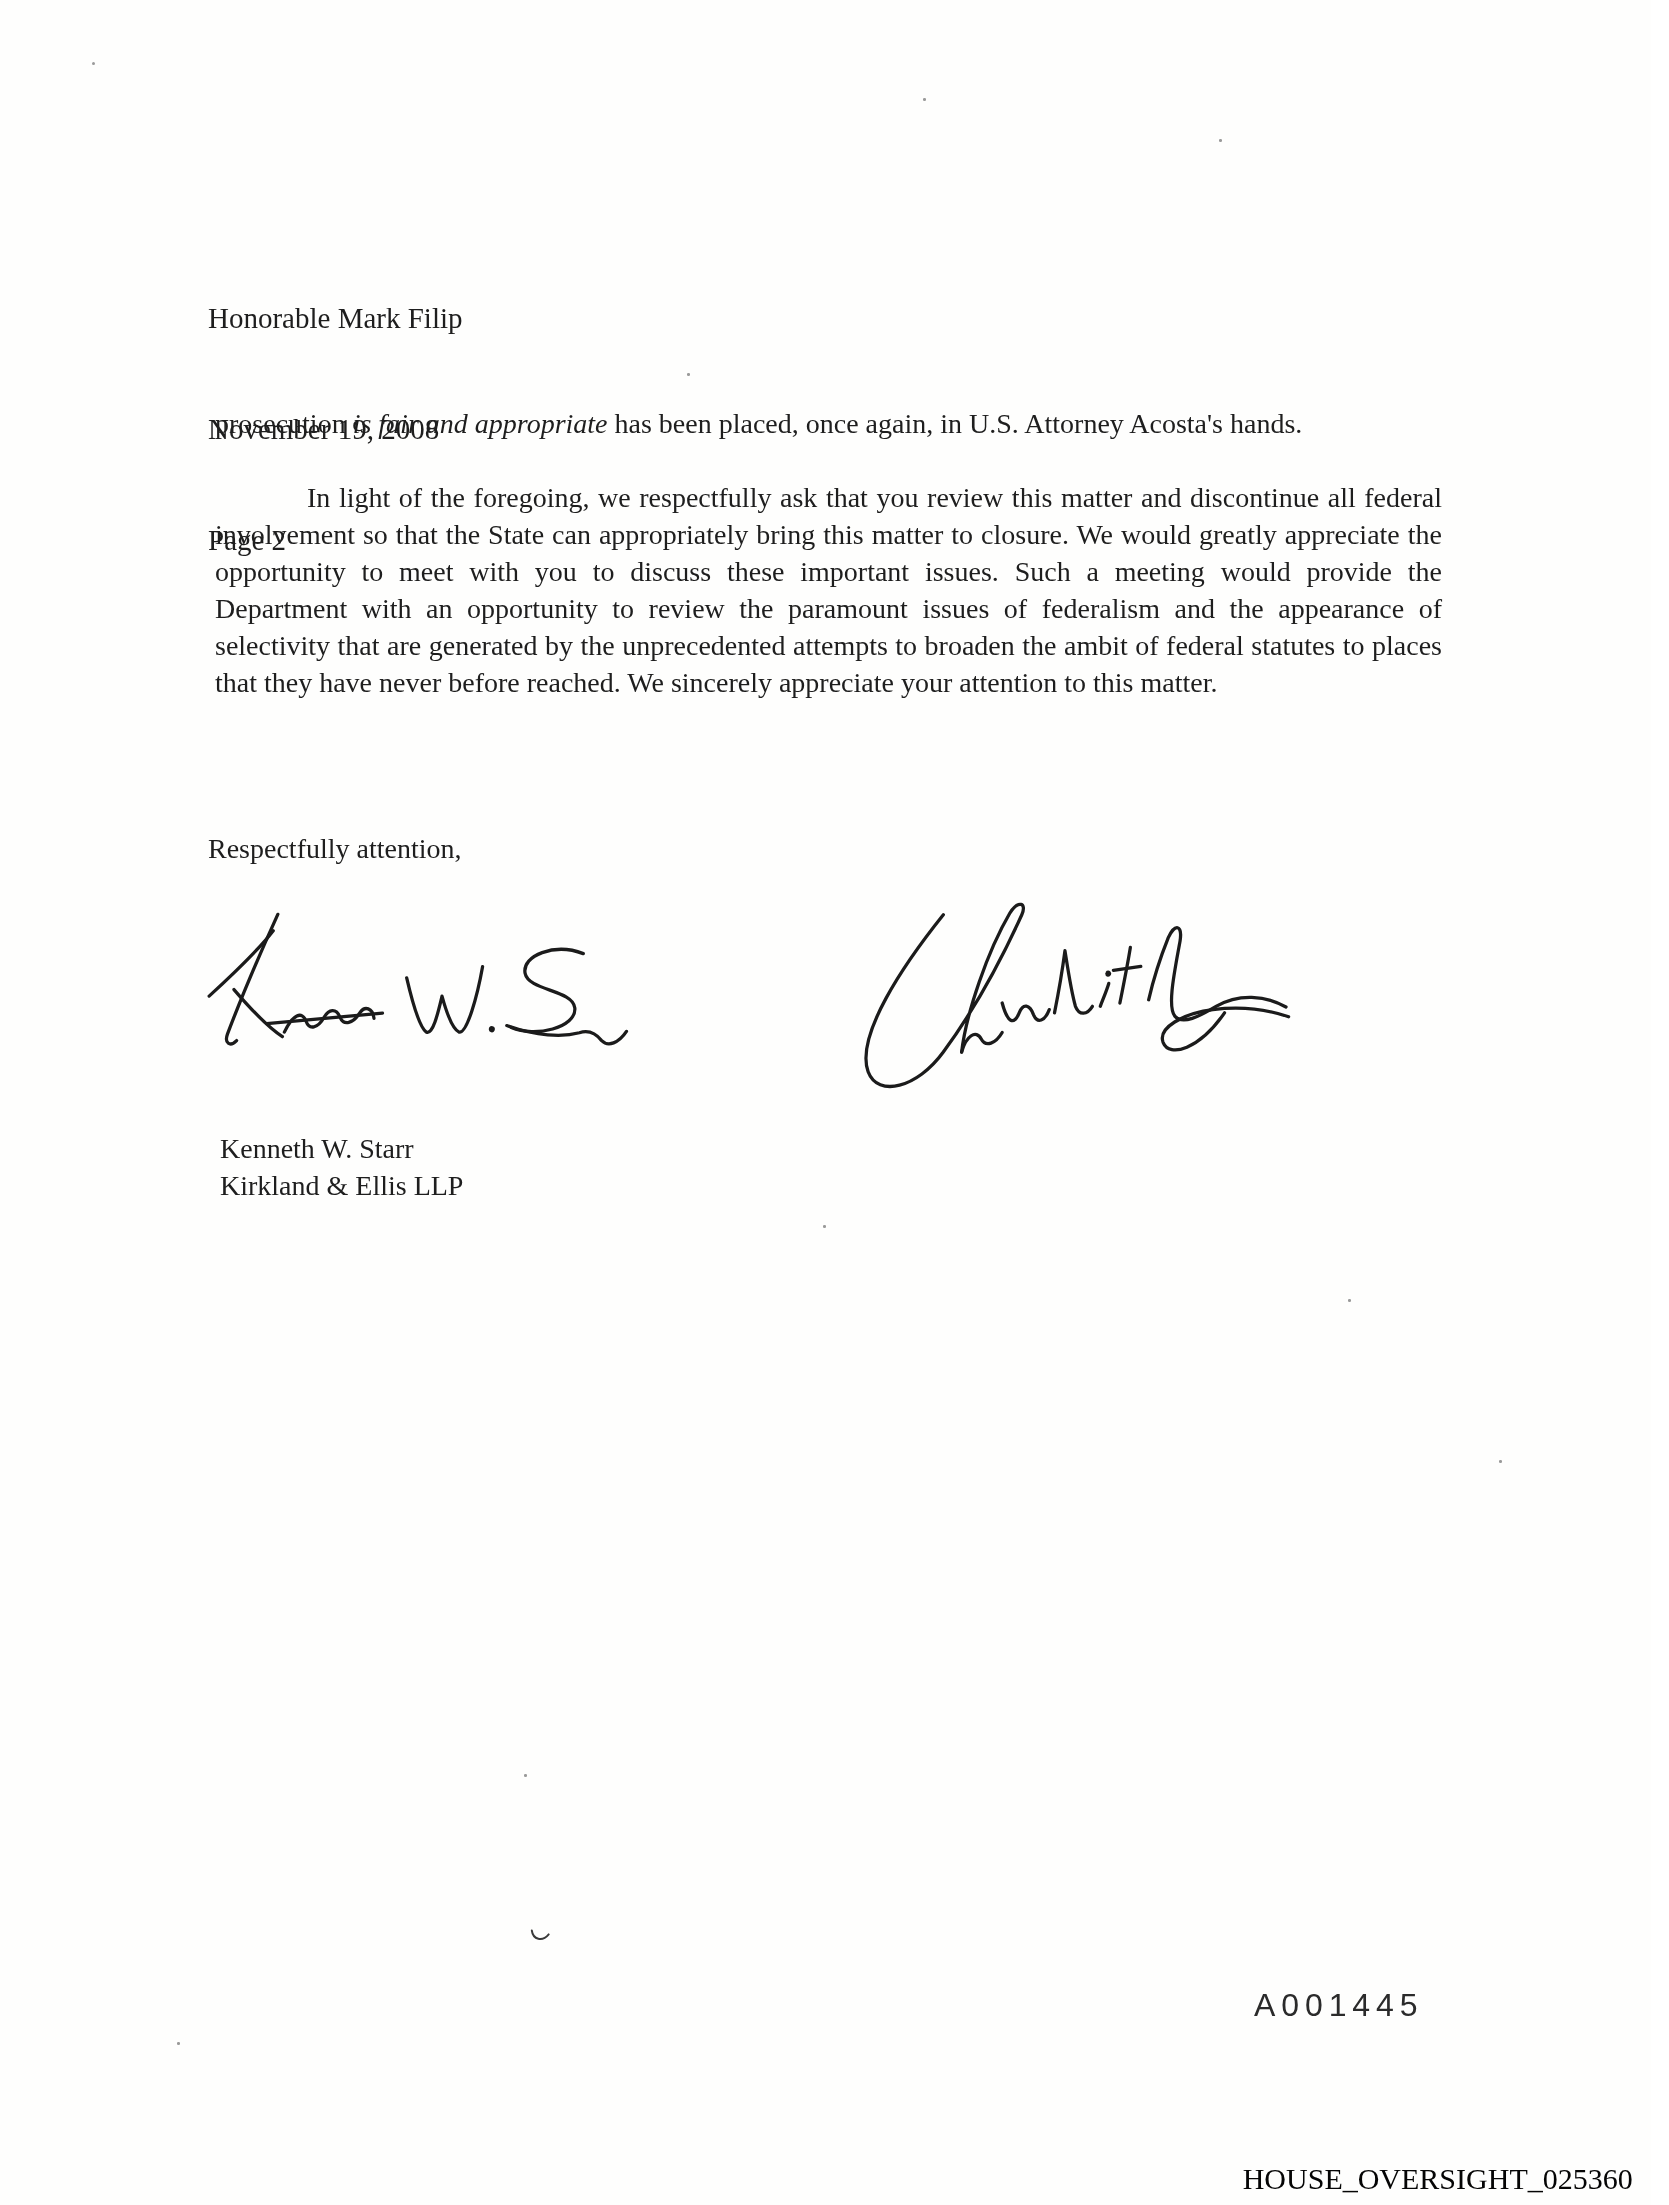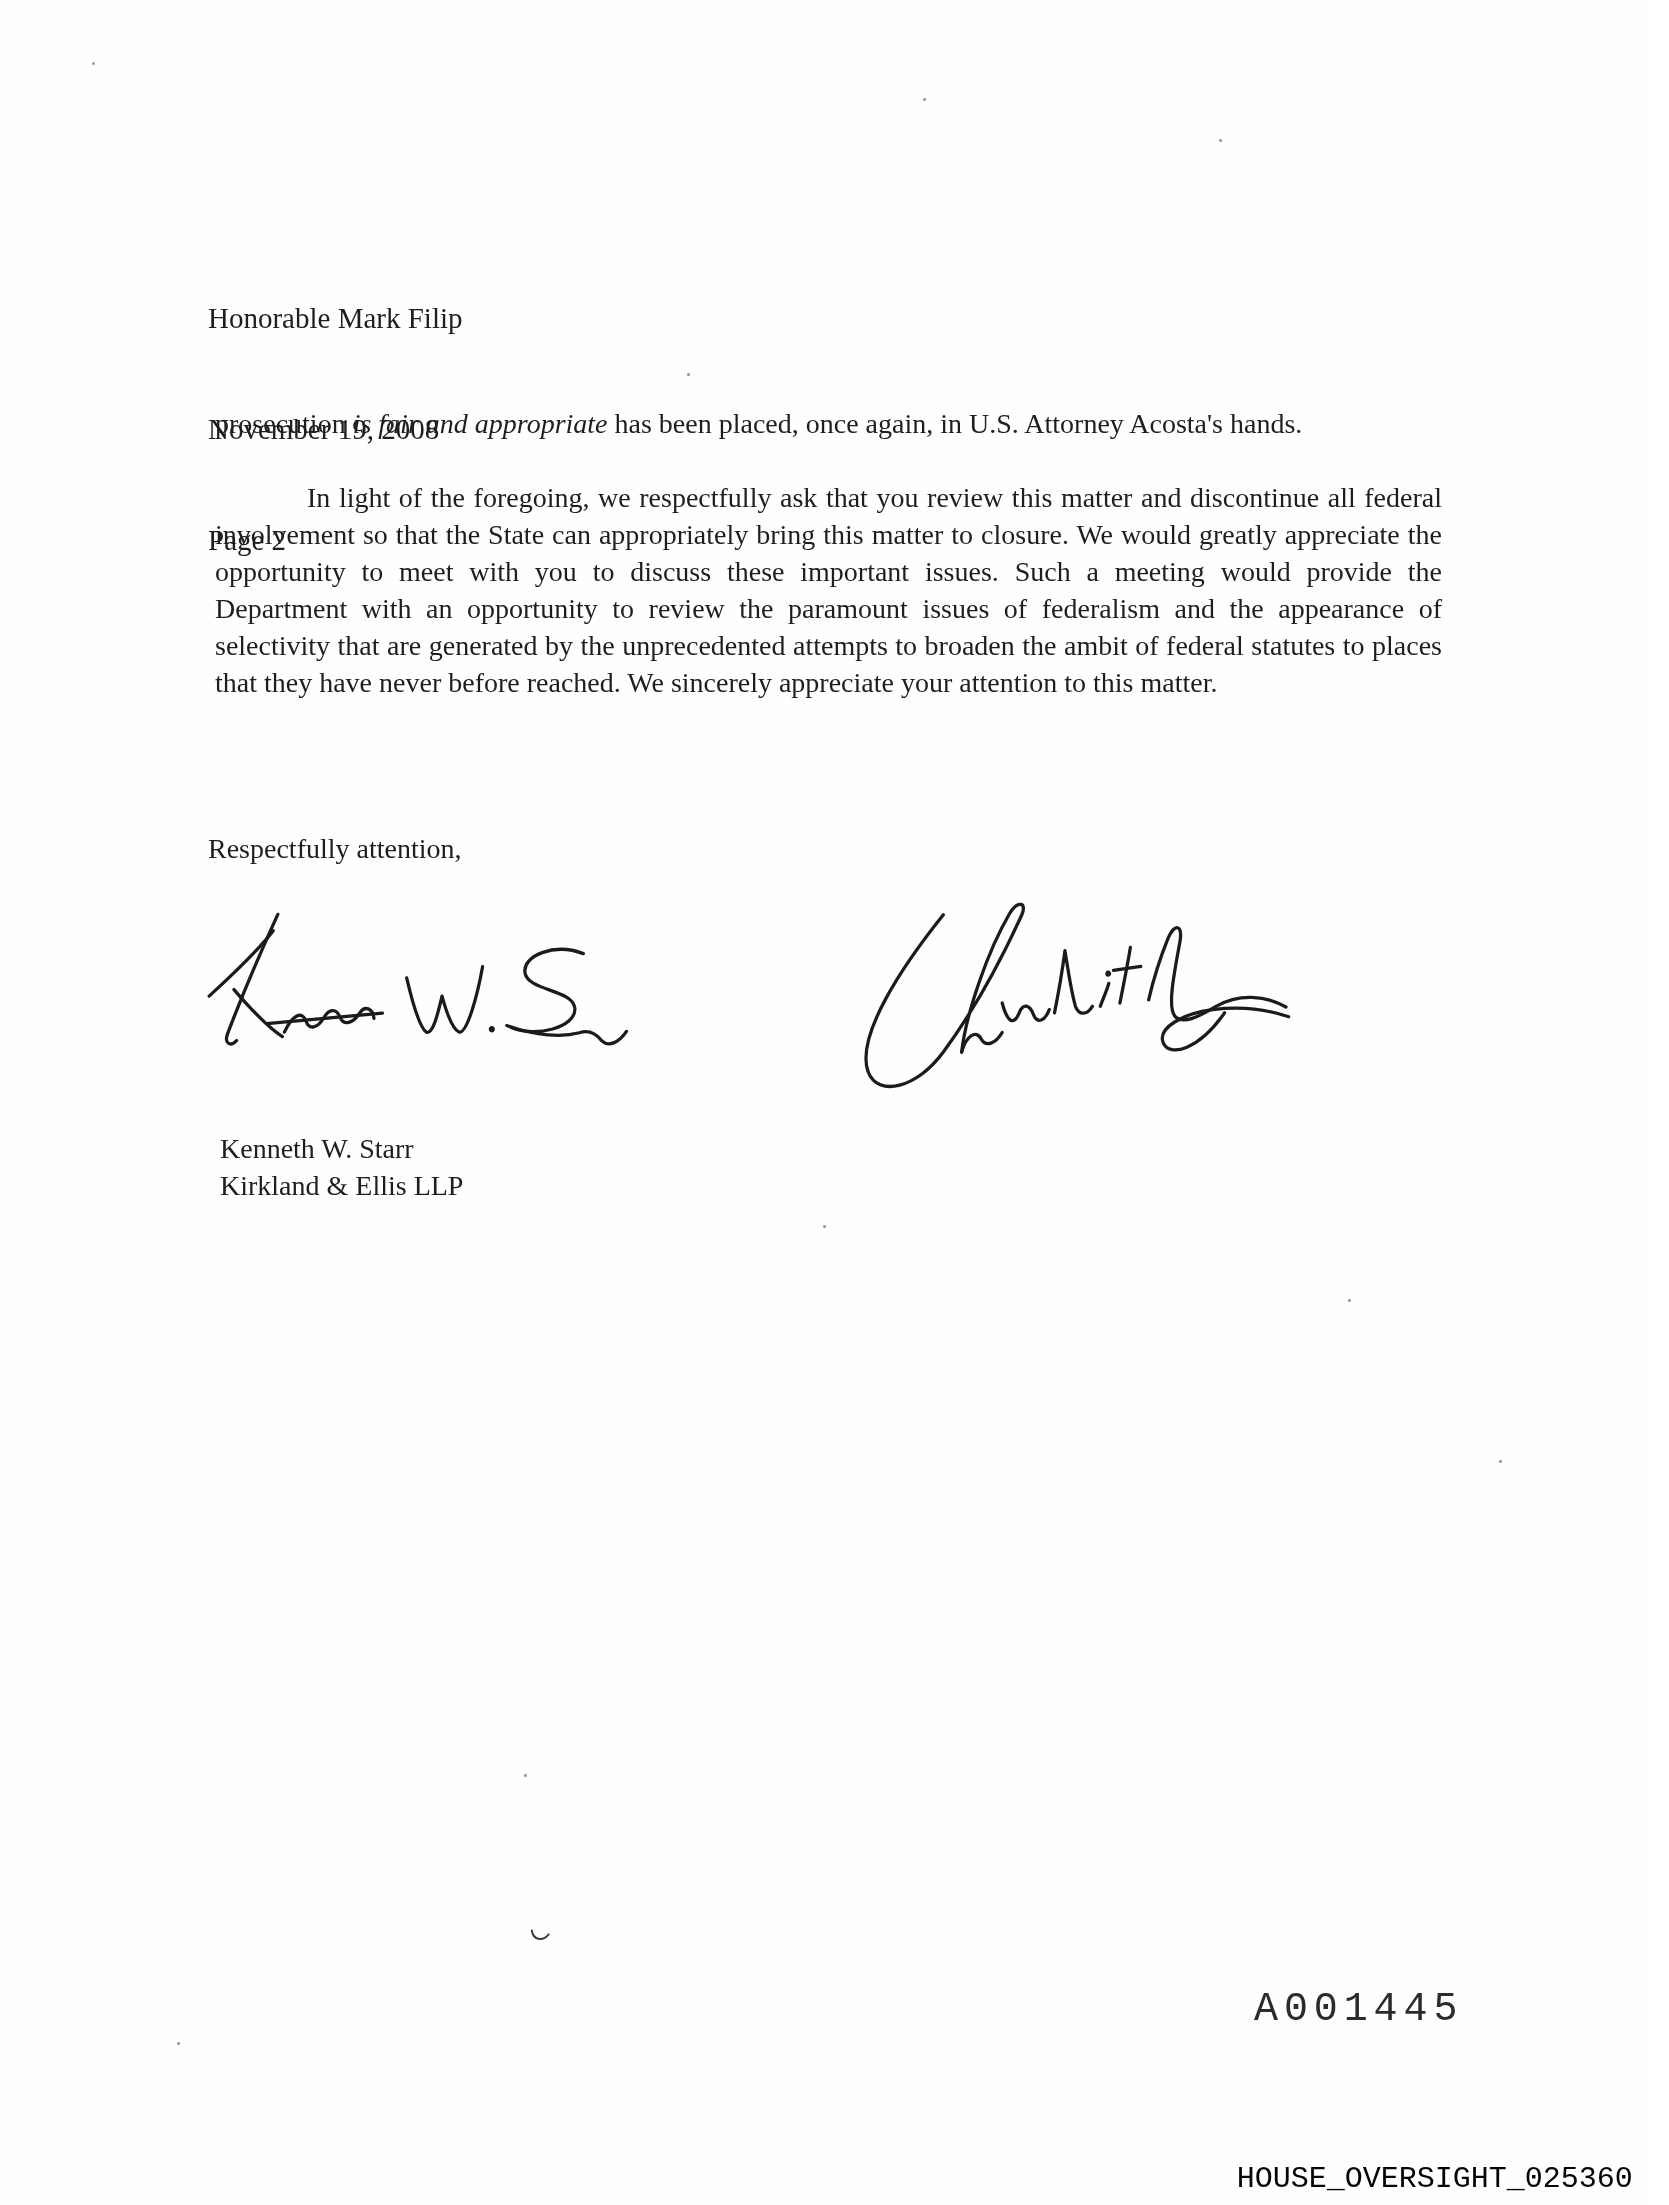--- a/index.html
+++ b/index.html
@@ -67,30 +67,30 @@
     line-height: 37px;
     margin-top: 47px;
   }
   .sig-block div { white-space: nowrap; }
   .starr-block { left: 220px; top: 1083px; }
   .whitley-block { left: 880px; top: 1094px; }
   .doc-number {
     position: absolute;
     left: 1254px;
     top: 1987px;
-    font-family: Liberation Mono, monospace;
-    font-size: 40px;
+    font-family: Liberation Sans, sans-serif;
+    font-size: 32px;
     letter-spacing: 5.9px;
     color: #2b2b2b;
   }
   .footer-id {
     position: absolute;
     right: 18.3px;
     bottom: 9.2px;
-    font-family: Liberation Mono, monospace;
+    font-family: Liberation Serif, serif;
     font-size: 30px;
     color: #050505;
     margin-left: 20px;
   }
   .stray-mark {
     position: absolute;
     left: 524px;
     top: 1924px;
   }
   .stray-mark path {

